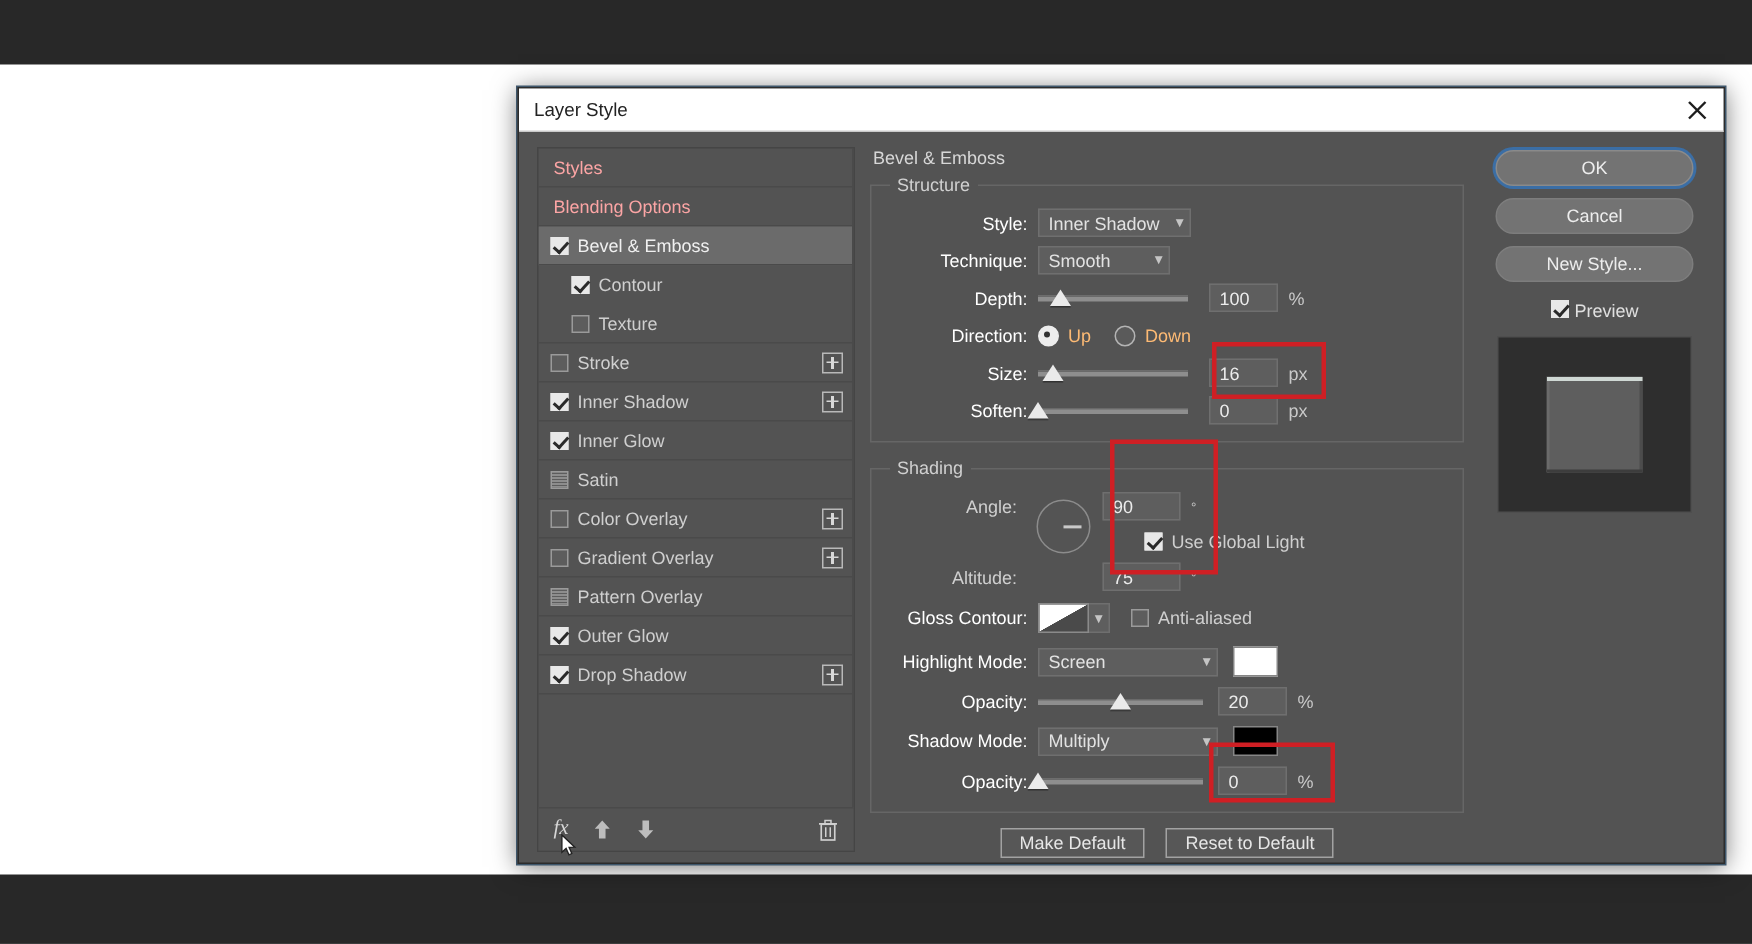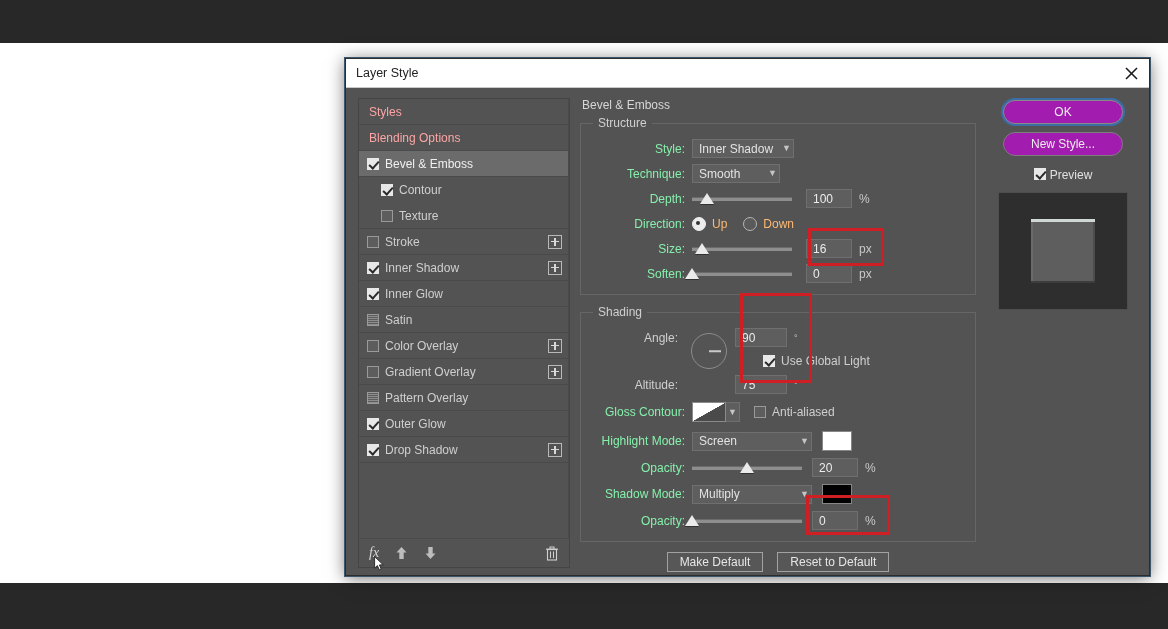--- a/index.html
+++ b/index.html
@@ -111,21 +111,21 @@
   }
   fieldset.group{
     border:1px solid #666;border-radius:0;margin:0 0 10px 0;padding:6px 8px 8px 8px;
     position:relative;
   }
   fieldset.group > legend{
     font-size:12px;color:#d0d0d0;padding:0 5px;margin-left:4px;
   }
   .row{display:flex;align-items:center;height:25px;}
   .row .lbl{
-    width:96px;text-align:right;padding-right:7px;color:#86efac;font-size:12px;
+    width:96px;text-align:right;padding-right:7px;color:#ffffff;font-size:12px;
     white-space:nowrap;flex:none;
   }
   .select{
     height:19px;background:#5e5e5e;border:1px solid #6f6f6f;
     color:#e2e2e2;font-size:12px;display:flex;align-items:center;
     padding:0 2px 0 6px;box-sizing:border-box;cursor:pointer;position:relative;
   }
   .select .chev{margin-left:auto;padding-left:8px;color:#c5c5c5;font-size:9px;line-height:1;}
   .num{
     height:19px;background:#5e5e5e;border:1px solid #6f6f6f;
@@ -186,21 +186,21 @@
     color:#e6e6e6;font-size:12px;display:flex;align-items:center;cursor:pointer;
     box-sizing:border-box;
   }
 
   
   .right{
     width:150px;margin-left:12px;display:flex;flex-direction:column;align-items:center;
     padding-top:2px;
   }
   .pill{
-    width:120px;height:24px;border-radius:12px;background:#a21caf;border:1px solid #7d7d7d;
+    width:132px;height:24px;border-radius:12px;background:#737373;border:1px solid #7d7d7d;
     color:#ededed;font-size:12px;display:flex;align-items:center;justify-content:center;
     margin-bottom:8px;cursor:pointer;box-sizing:border-box;
   }
   .pill.primary{box-shadow:0 0 0 2px #3b6ea5;border-color:#8a8a8a;}
   .preview-row{display:flex;align-items:flex-start;gap:4px;margin:4px 0 10px 0;cursor:pointer;}
   .preview-row .lbl2{font-size:12px;color:#e0e0e0;}
   .preview-box{
     width:130px;height:118px;background:#2e2e2e;border:1px solid #4e4e4e;
     display:flex;align-items:center;justify-content:center;box-sizing:border-box;
   }
@@ -490,20 +490,21 @@
         </fieldset>
 
         <div class="footer-btns">
           <span class="flat-btn">Make Default</span>
           <span class="flat-btn">Reset to Default</span>
         </div>
       </div>
 
       <div class="right">
         <span class="pill primary">OK</span>
+        <span class="pill">Cancel</span>
         <span class="pill">New Style...</span>
         <span class="preview-row">
           <span class="cb on"></span>
           <span class="lbl2">Preview</span>
         </span>
         <span class="preview-box">
           <span class="preview-chip"></span>
         </span>
       </div>
     </div>

